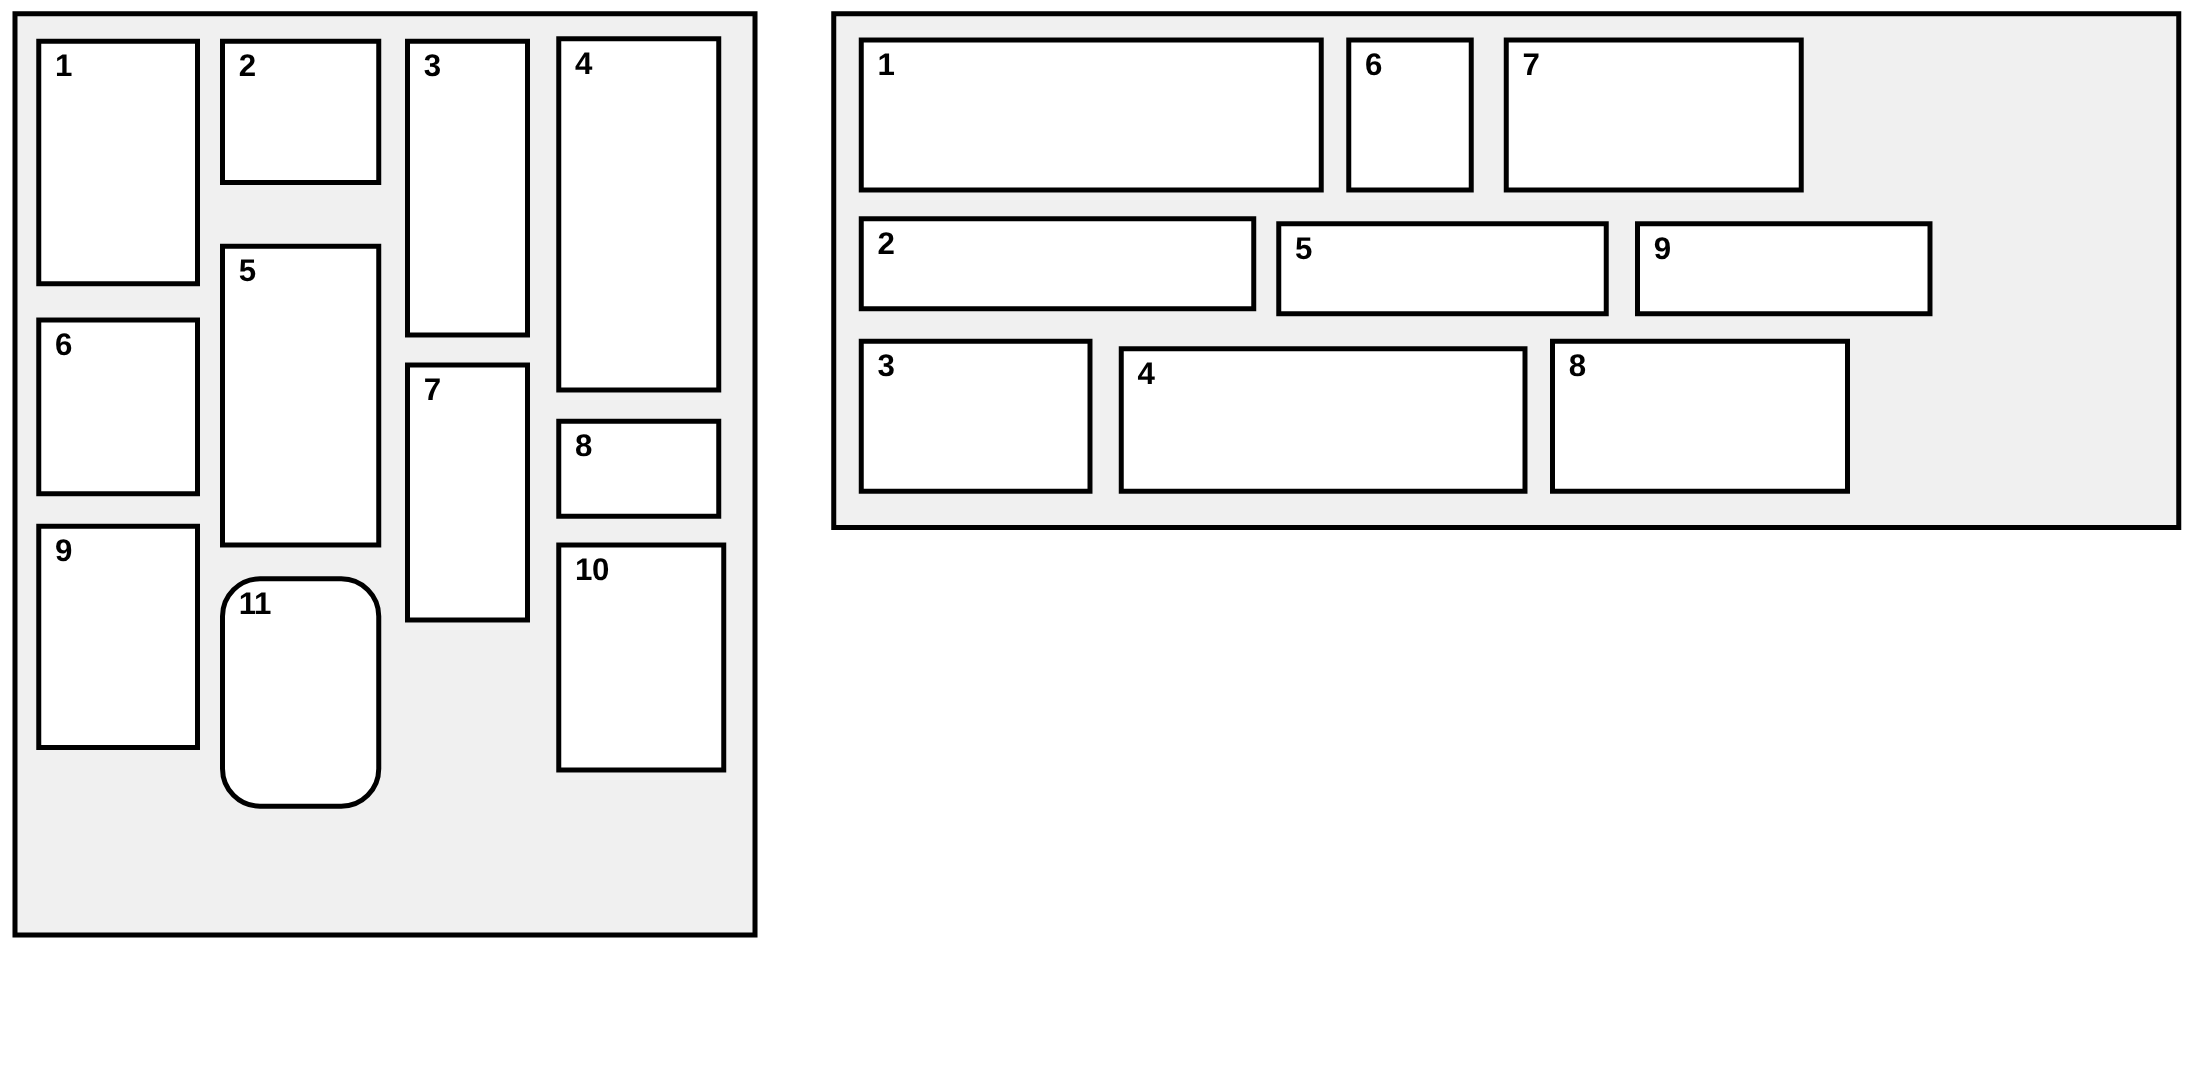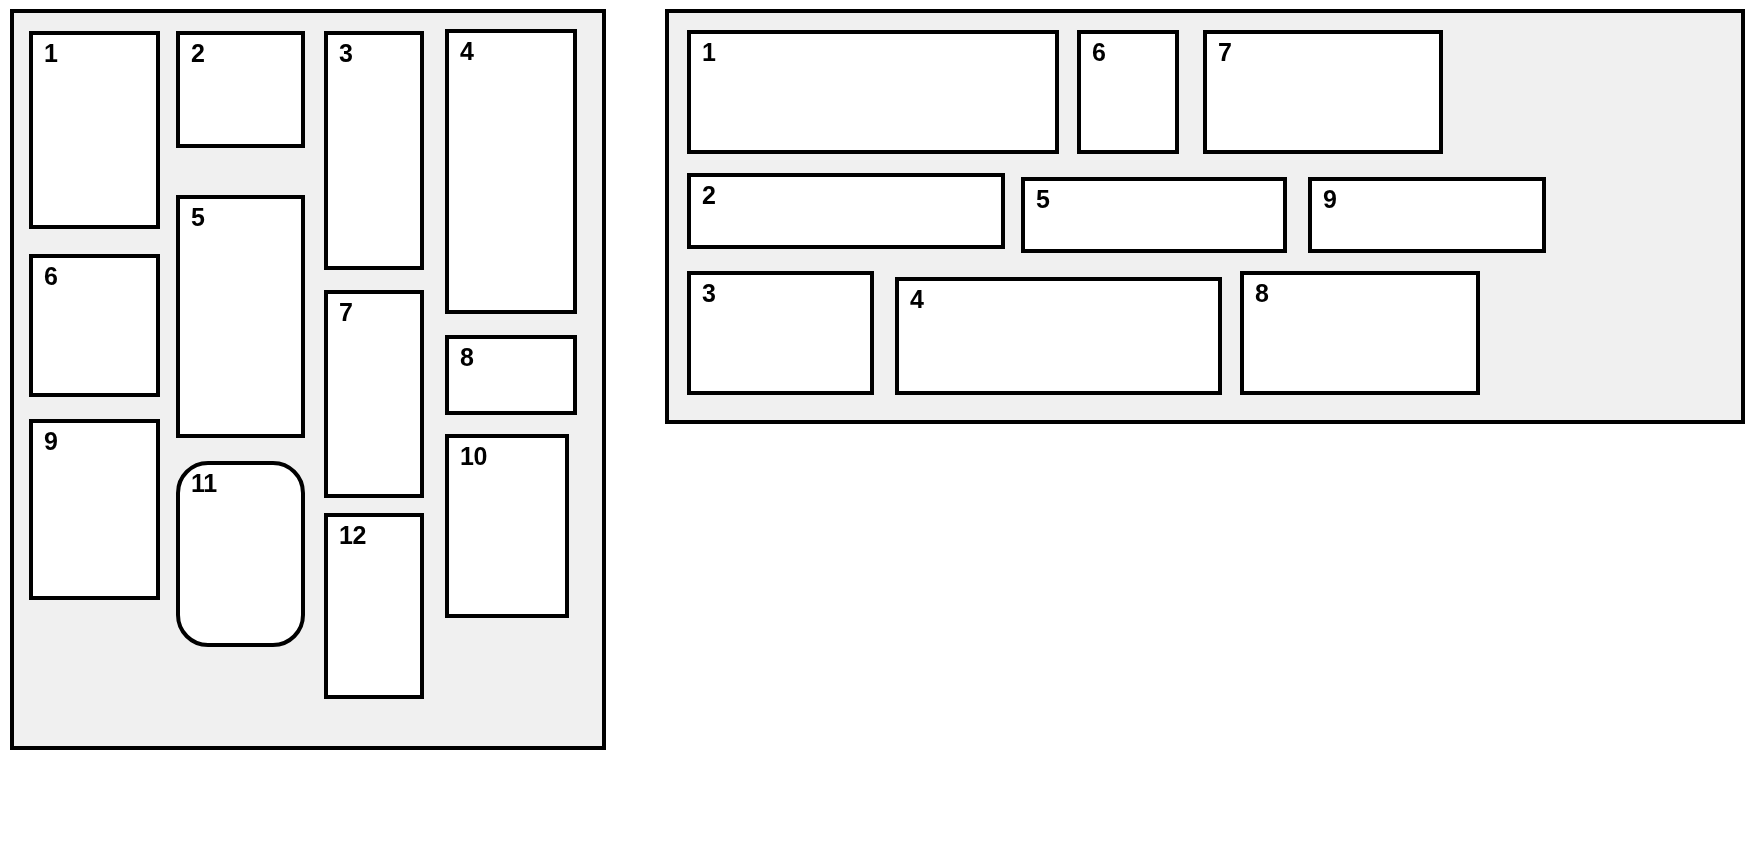--- a/index.html
+++ b/index.html
@@ -72,28 +72,25 @@
       </div>
       <div class="box" style="left: 310px; top: 277px; width: 100px; height: 208px; background: rgb(255, 255, 255); border-color: rgb(0, 0, 0);">
         <span class="box-label">7</span>
       </div>
       <div class="box" style="left: 431px; top: 322px; width: 132px; height: 80px; background: rgb(255, 255, 255); border-color: rgb(0, 0, 0);">
         <span class="box-label">8</span>
       </div>
       <div class="box" style="left: 15px; top: 406px; width: 131px; height: 181px; background: rgb(255, 255, 255); border-color: rgb(0, 0, 0);">
         <span class="box-label">9</span>
       </div>
-      <div class="box" style="left: 431px; top: 421px; width: 124px; height: 184px; background: rgb(255, 255, 255); border-color: rgb(0, 0, 0);">
+      <div class="box" style="left: 431px; top: 421px; width: 136px; height: 184px; background: rgb(255, 255, 255); border-color: rgb(0, 0, 0);">
         <span class="box-label">10</span>
       </div>
       <div class="box" style="left: 162px; top: 448px; width: 129px; height: 186px; background: rgb(255, 255, 255); border-color: rgb(0, 0, 0); border-radius: 32px;">
         <span class="box-label">11</span>
-      </div>
-      <div class="box" style="left: 310px; top: 500px; width: 100px; height: 186px; background: rgb(255, 255, 255); border-color: rgb(0, 0, 0);">
-        <span class="box-label">12</span>
       </div>
     </div>
 
   <div class="panel" id="right-panel" style="left: 665px; top: 9px; width: 1080px; height: 415px; background: rgb(240, 240, 240); border-color: rgb(0, 0, 0);">
       <div class="box" style="left: 18px; top: 17px; width: 372px; height: 124px; background: rgb(255, 255, 255); border-color: rgb(0, 0, 0);">
         <span class="box-label">1</span>
       </div>
       <div class="box" style="left: 408px; top: 17px; width: 102px; height: 124px; background: rgb(255, 255, 255); border-color: rgb(0, 0, 0);">
         <span class="box-label">6</span>
       </div>

